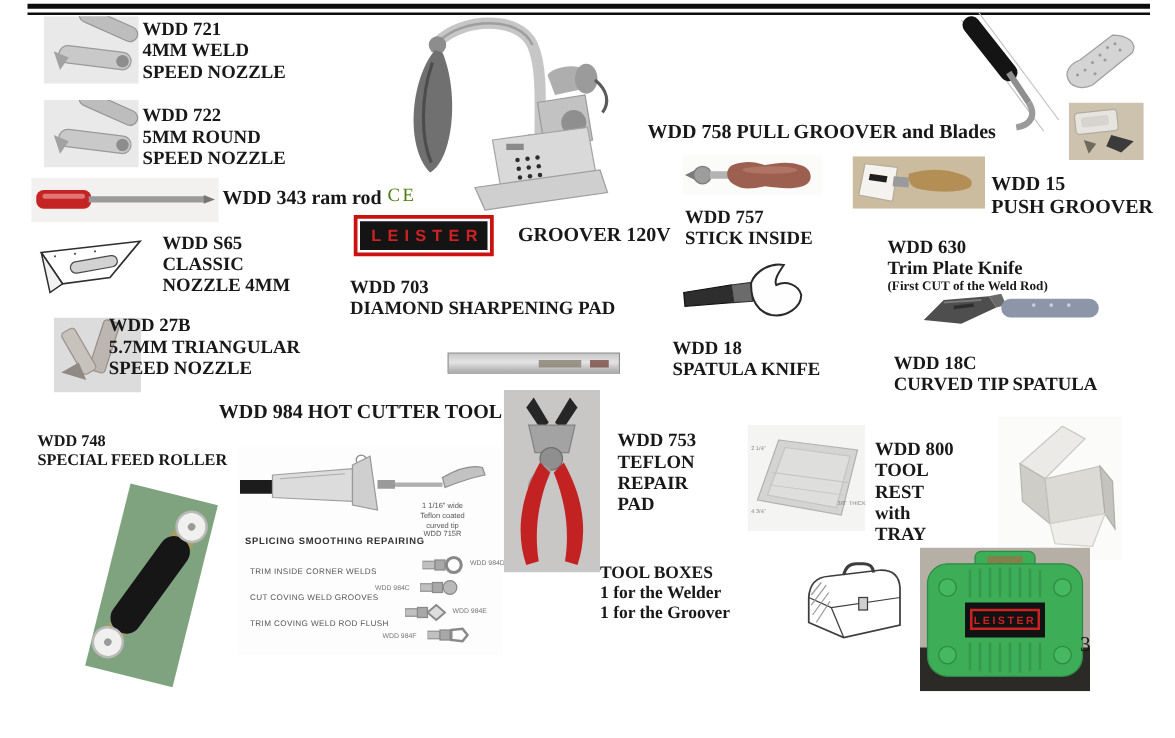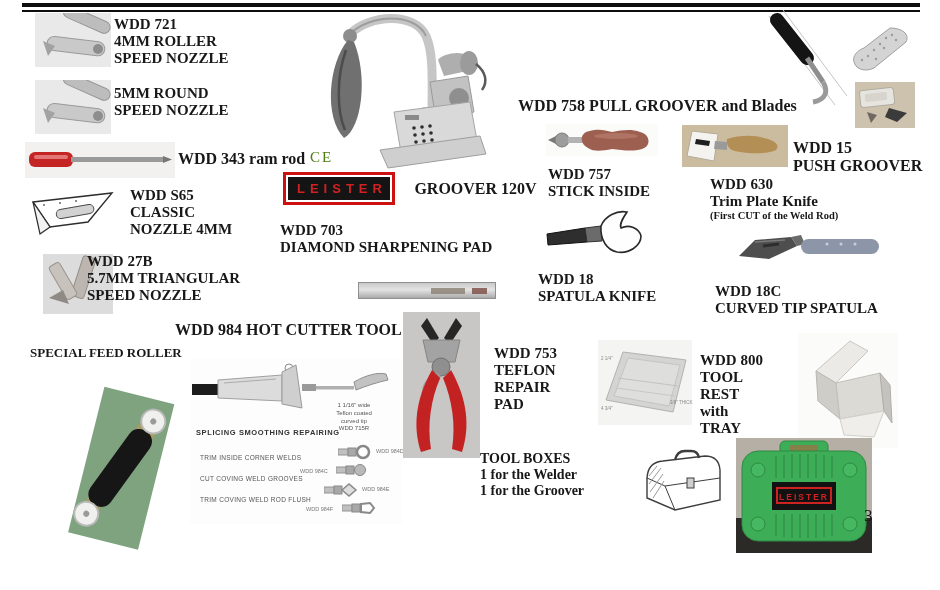--- a/index.html
+++ b/index.html
@@ -27,34 +27,35 @@
   <svg width="76" height="54" viewBox="0 0 76 54">
     <rect width="76" height="54" fill="#e9e9e9"></rect>
     <rect x="26" y="0" width="50" height="12" rx="6" transform="rotate(24 50 8)" fill="#bdbdbd" stroke="#979797"></rect>
     <rect x="12" y="26" width="58" height="14" rx="7" transform="rotate(7 40 33)" fill="#c9c9c9" stroke="#9a9a9a"></rect>
     <circle cx="63" cy="36" r="5" fill="#8d8d8d"></circle>
     <path d="M8 28 L20 33 L13 43 Z" fill="#a2a2a2"></path>
   </svg>
 </div>
 <div class="label" style="left:114px;top:16px;width:160px">
   <div>WDD 721</div>
-  <div>4MM ROLLER</div>
+  <div>4MM WELD</div>
   <div>SPEED NOZZLE</div>
 </div>
 
 <div class="photo" style="left:35px;top:80px">
   <svg width="76" height="54" viewBox="0 0 76 54">
     <rect width="76" height="54" fill="#e9e9e9"></rect>
     <rect x="26" y="0" width="50" height="12" rx="6" transform="rotate(24 50 8)" fill="#bdbdbd" stroke="#979797"></rect>
     <rect x="12" y="26" width="58" height="14" rx="7" transform="rotate(7 40 33)" fill="#c9c9c9" stroke="#9a9a9a"></rect>
     <circle cx="63" cy="36" r="5" fill="#8d8d8d"></circle>
     <path d="M8 28 L20 33 L13 43 Z" fill="#a2a2a2"></path>
   </svg>
 </div>
 <div class="label" style="left:114px;top:85px;width:160px">
+  <div>WDD 722</div>
   <div>5MM ROUND</div>
   <div>SPEED NOZZLE</div>
 </div>
 
 <div class="photo" style="left:25px;top:142px">
   <svg width="150" height="36" viewBox="0 0 150 36">
     <rect width="150" height="36" fill="#f3f1ef"></rect>
     <rect x="4" y="10" width="44" height="15" rx="6" fill="#c42424"></rect>
     <rect x="9" y="13" width="34" height="4" rx="2" fill="#ef9090" opacity="0.75"></rect>
     <rect x="46" y="15" width="94" height="5" fill="#9a9a9a"></rect>
@@ -140,20 +141,21 @@
 <div class="photo" style="left:358px;top:282px;width:138px;height:17px;background:linear-gradient(180deg,#c9c9c9,#e3e3e3 45%,#aaaaaa);border:1px solid #8f8f8f">
   <span style="position:absolute;right:30px;top:5px;width:34px;height:6px;background:#8a7f72;opacity:.8"></span>
   <span style="position:absolute;right:8px;top:5px;width:15px;height:6px;background:#7a4a42;opacity:.8"></span>
 </div>
 
 <div class="label" style="left:175px;top:321px;width:230px;text-align:left;font-size:16px">
   <div>WDD 984    HOT CUTTER TOOL</div>
 </div>
 
 <div class="label" style="left:30px;top:346px;width:150px;font-size:13px">
+  <div>WDD 748</div>
   <div>SPECIAL FEED ROLLER</div>
 </div>
 <div class="photo" style="left:55px;top:385px">
   <svg width="130" height="168" viewBox="0 0 130 168">
     <g transform="rotate(14 65 84)">
         <rect x="30" y="8" width="72" height="150" fill="#7fa37f"></rect>
       </g>
     <g transform="rotate(36 65 84)">
       <path d="M56 18 L72 18 L74 42 L54 42 Z" fill="#a79c62"></path>
       <path d="M56 150 L72 150 L72 126 L56 126 Z" fill="#a79c62"></path>
@@ -336,21 +338,21 @@
     <path d="M14 14 L28 16 L27 21 L13 19 Z" fill="#1f1f1f"></path>
     <path d="M33 16 L45 17 L45 25 L32 24 Z" fill="#9a9a9a"></path>
     <path d="M45 14 C 58 10, 72 10, 82 13 C 94 16, 98 20, 94 25 C 86 29, 70 29, 58 27 C 50 26, 44 24, 45 14 Z" fill="#b48f55"></path>
   </svg>
 </div>
 <div class="label" style="left:793px;top:139px;width:125px;font-size:16px">
   <div>WDD 15</div>
   <div>PUSH GROOVER</div>
 </div>
 
-<div class="label" style="left:710px;top:176px;width:150px">
+<div class="label" style="left:710px;top:190px;width:150px">
   <div>WDD 630</div>
   <div>Trim Plate Knife</div>
   <div style="font-size:10.5px">(First CUT of the Weld Rod)</div>
 </div>
 <div class="photo" style="left:735px;top:232px">
   <svg width="148" height="33" viewBox="0 0 148 33">
     <path d="M4 24 L20 8 L56 5 L62 14 L34 27 Z" fill="#4e4e4e"></path>
     <path d="M20 10 L50 8" stroke="#7a7a7a" stroke-width="1.5"></path>
     <path d="M28 14 L44 12" stroke="#2e2e2e" stroke-width="3"></path>
     <path d="M56 5 L66 3 L70 12 L62 14 Z" fill="#6a6a6a"></path>

